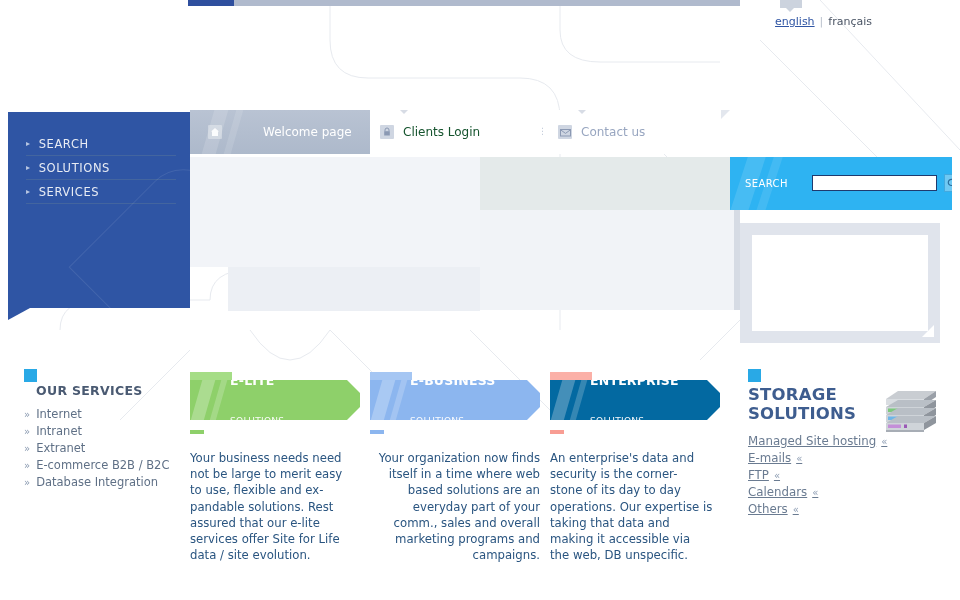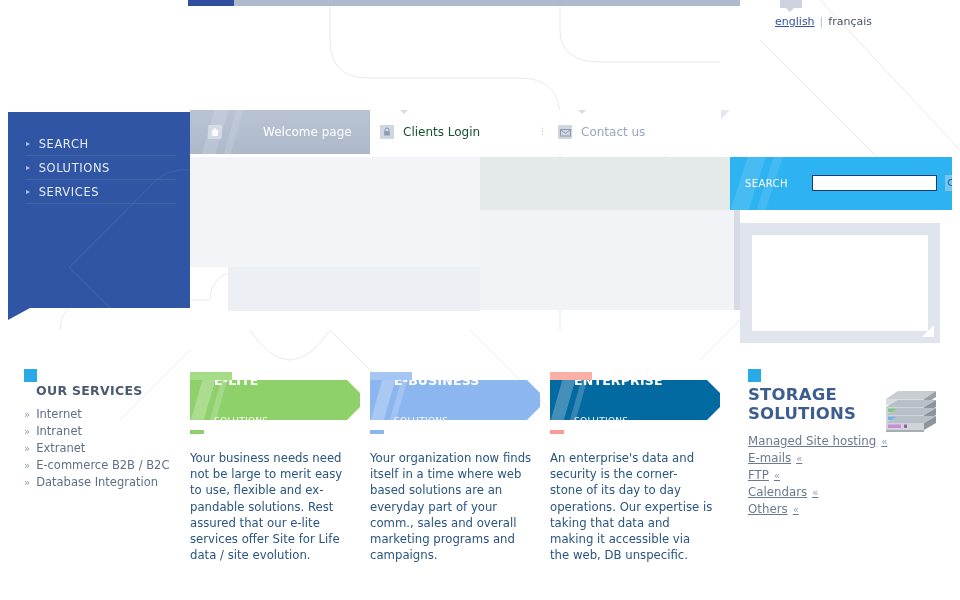--- a/index.html
+++ b/index.html
@@ -232,21 +232,21 @@
   .card-1 { left:190px; }
   .card-2 { left:370px; }
   .card-3 { left:550px; }
 
   .card-tab {
     position:absolute; left:0; top:0; width:42px; height:10px;
   }
   .card-banner {
     position:relative; margin-top:8px; height:40px;
     display:flex; flex-direction:column; justify-content:center;
-    padding-left:24px; overflow:hidden;gap:28px;
+    padding-left:40px; overflow:hidden;gap:28px;
   }
   .card-banner::before{
     content:""; position:absolute; left:6px; top:-6px; width:13px; height:56px;
     background:rgba(255,255,255,0.26); transform:skewX(-16deg);
   }
   .card-banner::after{
     content:""; position:absolute; left:25px; top:-6px; width:6px; height:56px;
     background:rgba(255,255,255,0.20); transform:skewX(-16deg);
   }
   .card-notch {
@@ -270,21 +270,21 @@
     position:relative; z-index:2;
     color:#ffffff; font-size:9px; letter-spacing:0.3px; line-height:11px;
     opacity:0.95;
   }
   .card-rule { margin-top:10px; width:14px; height:4px; }
   .card-body {
     margin-top:16px; width:160px;
     font-size:11.7px; line-height:16.2px; color:#2a5580;
   }
   .card-1 .card-body { width:157px; }
-  .card-2 .card-body { width:170px; }
+  .card-2 .card-body { width:170px;text-align:right; }
   .card-3 .card-body { width:163px; }
 
   
   .storage { position:absolute; left:748px; top:369px; width:200px; }
   .storage-title {
     margin-top:16px;
     color:#3e5d8f; font-size:16.5px; font-weight:bold; line-height:19px;
     letter-spacing:0.2px;
   }
   .storage-ico { position:absolute; right:8px; top:18px; }

